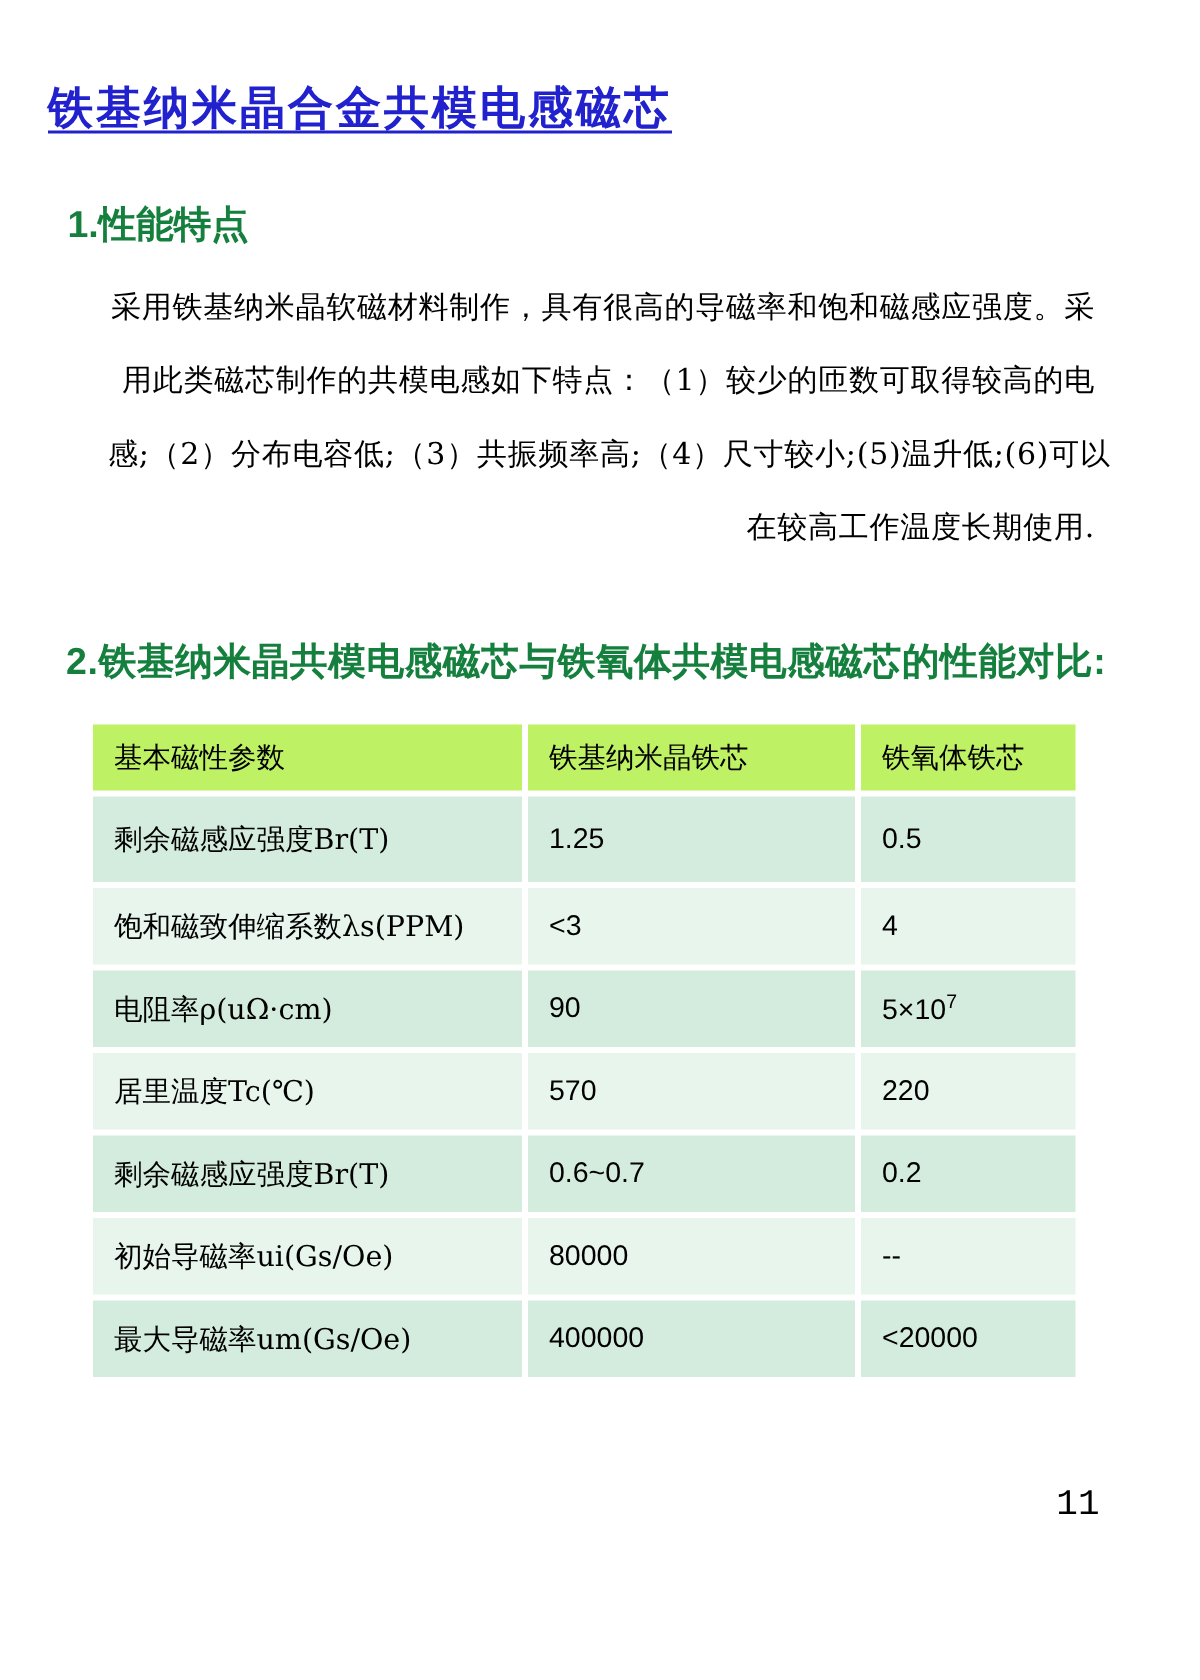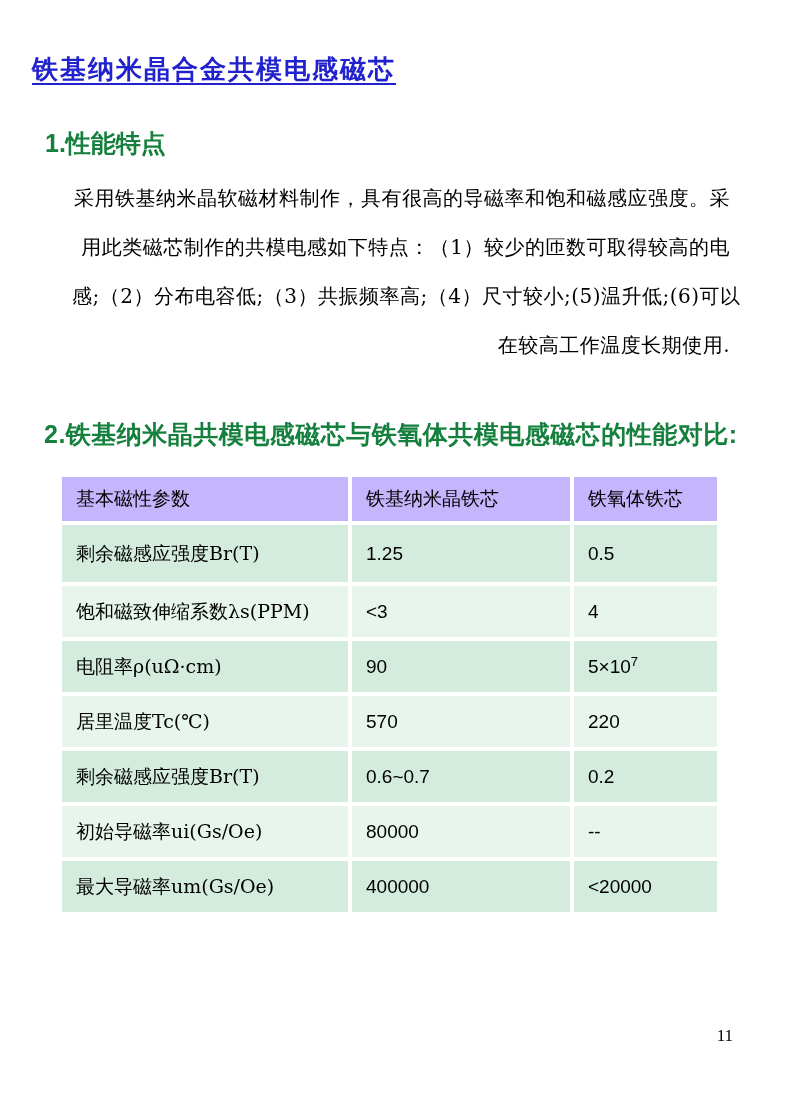--- a/index.html
+++ b/index.html
@@ -8,21 +8,21 @@
     background: #ffffff;
     font-family: "Liberation Sans", "DejaVu Sans", sans-serif;
     color: #000000;
     position: relative;
     overflow: hidden;
   }
 
   
   .doc-title {
     margin: 52px 0 0 32px;
-    font-size: 26px;
+    font-size: 30px;
     font-weight: bold;
     letter-spacing: 2px;
     color: #2121CD;
     text-decoration: underline;
     text-decoration-thickness: 2px;
     text-underline-offset: 5px;
     font-family: "DejaVu Serif", "Liberation Serif", serif;
   }
 
   
@@ -59,42 +59,42 @@
     padding: 0 0 0 14px;
     text-align: left;
     vertical-align: middle;
     font-size: 19px;
     font-weight: normal;
   }
   th.col-param { width: 272px; }
   th.col-nano  { width: 204px; }
   th.col-ferrite { width: 129px; }
   tr.head-row th {
-    background: #c4b5fd;
+    background: #bef264;
     height: 44px;
     font-family: "DejaVu Serif", "Liberation Serif", serif;
   }
   tbody tr { height: 51px; }
   tbody tr:nth-child(odd) td { background: #D4ECDD; }
   tbody tr:nth-child(even) td { background: #E7F5EC; }
   tbody tr.row-tall-first { height: 57px; }
   tbody tr.row-tall-last { height: 58px; }
   td.param-cell { font-family: "DejaVu Serif", "Liberation Serif", serif; }
   td.v-top { vertical-align: top; padding-top: 6px; }
   td.v-low { vertical-align: bottom; padding-bottom: 12px; }
   td.center { text-align: center; padding-left: 0; }
   td sup { font-size: 13px; }
 
   
   .page-number {
     position: absolute;
-    top: 1026px;
+    top: 990px;
     right: 67px;
-    font-size: 17px;
-    font-family: Liberation Serif, serif;
+    font-size: 24px;
+    font-family: Liberation Mono, monospace;
   }
 </style>
 </head>
 <body>
 
 <h1 class="doc-title">铁基纳米晶合金共模电感磁芯</h1>
 
 <h2 class="sec-heading first">1.性能特点</h2>
 
 <div class="para">

